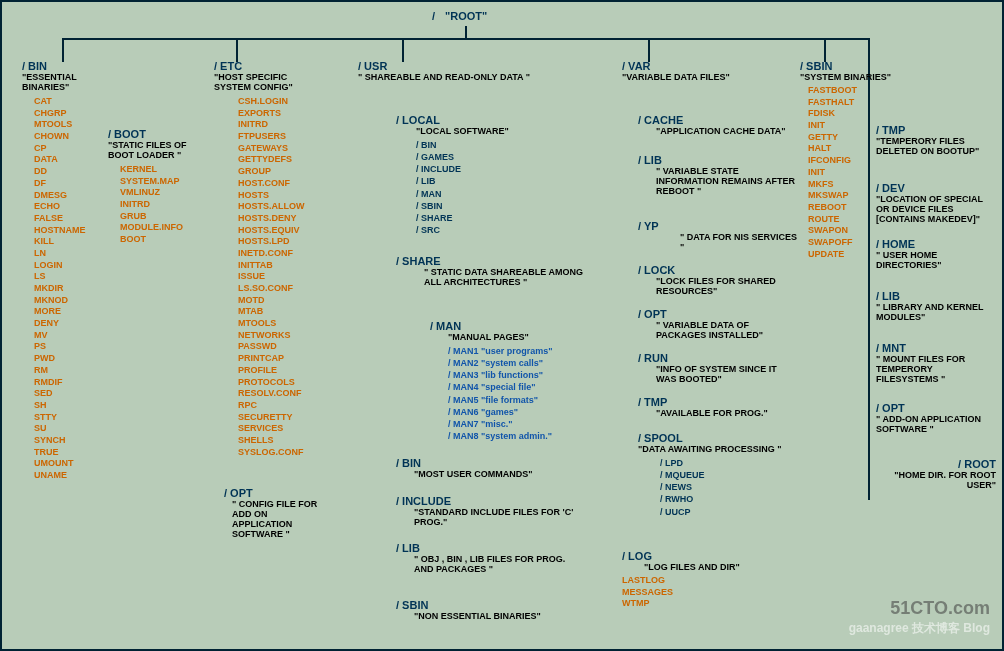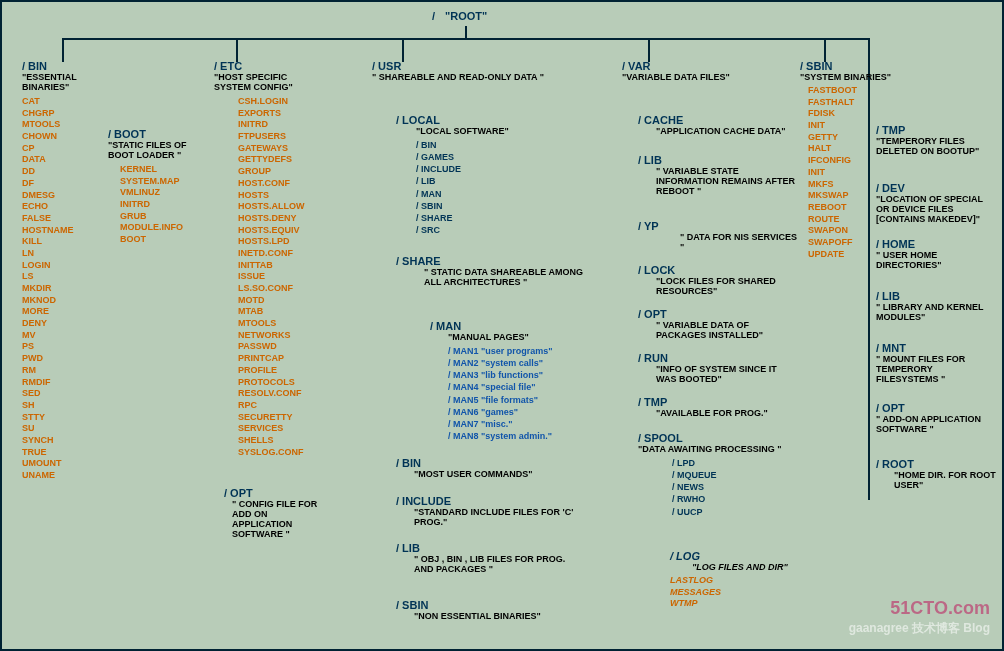--- a/index.html
+++ b/index.html
@@ -14,21 +14,21 @@
     border: 2px solid #002233;
   }
   .title { color: #003355; font-weight: bold; font-size: 11px; }
   .desc  { color: #000000; font-weight: bold; font-size: 9px; }
   .item  { color: #cc6600; font-weight: bold; font-size: 9px; display:block; line-height: 1.3; }
   .sub   { color: #003355; font-weight: bold; font-size: 9px; display:block; line-height: 1.35; }
   .mansub{ color: #1155aa; font-weight: bold; font-size: 9px; display:block; line-height: 1.35; }
 
   .block { position: absolute; }
   .watermark1 { position:absolute; right:12px; bottom:30px; font-size:18px; font-weight:bold;
-               color:#be185d; opacity:0.55; }
+               color:#404040; opacity:0.55; }
   .watermark2 { position:absolute; right:12px; bottom:12px; font-size:12px; font-weight:bold;
                color:#ffffff; opacity:0.55; }
 
   
   .trunk { position:absolute; background:#002233; }
 </style>
 </head>
 <body>
 
 <div class="trunk" style="left:463px; top:24px; width:2px; height:12px;"></div>
@@ -42,21 +42,21 @@
 
 <div class="block" style="left:430px; top:8px;">
   <span class="title">/</span>
   &nbsp;&nbsp;
   <span class="title">"ROOT"</span>
 </div>
 
 <div class="block" style="left:20px; top:58px; width:80px;">
   <div class="title">/ BIN</div>
   <div class="desc">"ESSENTIAL BINARIES"</div>
-  <div id="bin-list" style="margin-top:4px; margin-left:0;">
+  <div id="bin-list" style="margin-top:4px; margin-left:12px;">
       <span class="item">CAT</span>
       <span class="item">CHGRP</span>
       <span class="item">MTOOLS</span>
       <span class="item">CHOWN</span>
       <span class="item">CP</span>
       <span class="item">DATA</span>
       <span class="item">DD</span>
       <span class="item">DF</span>
       <span class="item">DMESG</span>
       <span class="item">ECHO</span>
@@ -136,21 +136,21 @@
       <span class="item">SHELLS</span>
       <span class="item">SYSLOG.CONF</span>
     </div>
 </div>
 
 <div class="block" style="left:222px; top:485px; width:100px;">
   <div class="title">/ OPT</div>
   <div class="desc" style="margin-left:8px;">" CONFIG FILE FOR ADD ON APPLICATION SOFTWARE "</div>
 </div>
 
-<div class="block" style="left:370px; top:58px; width:200px;">
+<div class="block" style="left:356px; top:58px; width:200px;">
   <div class="title">/ USR</div>
   <div class="desc">" SHAREABLE AND READ-ONLY DATA "</div>
 </div>
 <div class="block" style="left:394px; top:112px; width:170px;">
   <div class="title">/ LOCAL</div>
   <div class="desc" style="margin-left:20px;">"LOCAL SOFTWARE"</div>
   <div id="usr-local-subs" style="margin-left:20px; margin-top:3px;">
       <span class="sub">/ BIN</span>
       <span class="sub">/ GAMES</span>
       <span class="sub">/ INCLUDE</span>
@@ -224,29 +224,29 @@
   <div class="title">/ RUN</div>
   <div class="desc" style="margin-left:18px;">"INFO OF SYSTEM SINCE IT WAS BOOTED"</div>
 </div>
 <div class="block" style="left:636px; top:394px; width:160px;">
   <div class="title">/ TMP</div>
   <div class="desc" style="margin-left:18px;">"AVAILABLE FOR PROG."</div>
 </div>
 <div class="block" style="left:636px; top:430px; width:160px;">
   <div class="title">/ SPOOL</div>
   <div class="desc">"DATA AWAITING PROCESSING "</div>
-  <div id="var-spool-subs" style="margin-left:34px; margin-top:3px;">
+  <div id="var-spool-subs" style="margin-left:22px; margin-top:3px;">
       <span class="sub">/ LPD</span>
       <span class="sub">/ MQUEUE</span>
       <span class="sub">/ NEWS</span>
       <span class="sub">/ RWHO</span>
       <span class="sub">/ UUCP</span>
     </div>
 </div>
-<div class="block" style="left:668px; top:548px; width:160px;font-style:italic;">
+<div class="block" style="left:620px; top:548px; width:160px;">
   <div class="title">/ LOG</div>
   <div class="desc" style="margin-left:22px;">"LOG FILES AND DIR"</div>
   <div id="var-log-items" style="margin-top:3px;">
       <span class="item">LASTLOG</span>
       <span class="item">MESSAGES</span>
       <span class="item">WTMP</span>
     </div>
 </div>
 
 <div class="block" style="left:798px; top:58px; width:100px;">
@@ -288,19 +288,19 @@
   <div class="desc">" LIBRARY AND KERNEL MODULES"</div>
 </div>
 <div class="block" style="left:874px; top:340px; width:120px;">
   <div class="title">/ MNT</div>
   <div class="desc">"  MOUNT FILES FOR TEMPERORY FILESYSTEMS "</div>
 </div>
 <div class="block" style="left:874px; top:400px; width:120px;">
   <div class="title">/ OPT</div>
   <div class="desc">" ADD-ON APPLICATION SOFTWARE "</div>
 </div>
-<div class="block" style="left:874px; top:456px; width:120px;">
+<div class="block" style="left:874px; top:456px; width:120px;text-align:right;">
   <div class="title">/ ROOT</div>
   <div class="desc" style="margin-left:18px;">"HOME DIR. FOR ROOT USER"</div>
 </div>
 
 <div class="watermark1">51CTO.com</div>
 <div class="watermark2">gaanagree 技术博客  Blog</div>
 
 </body></html>

